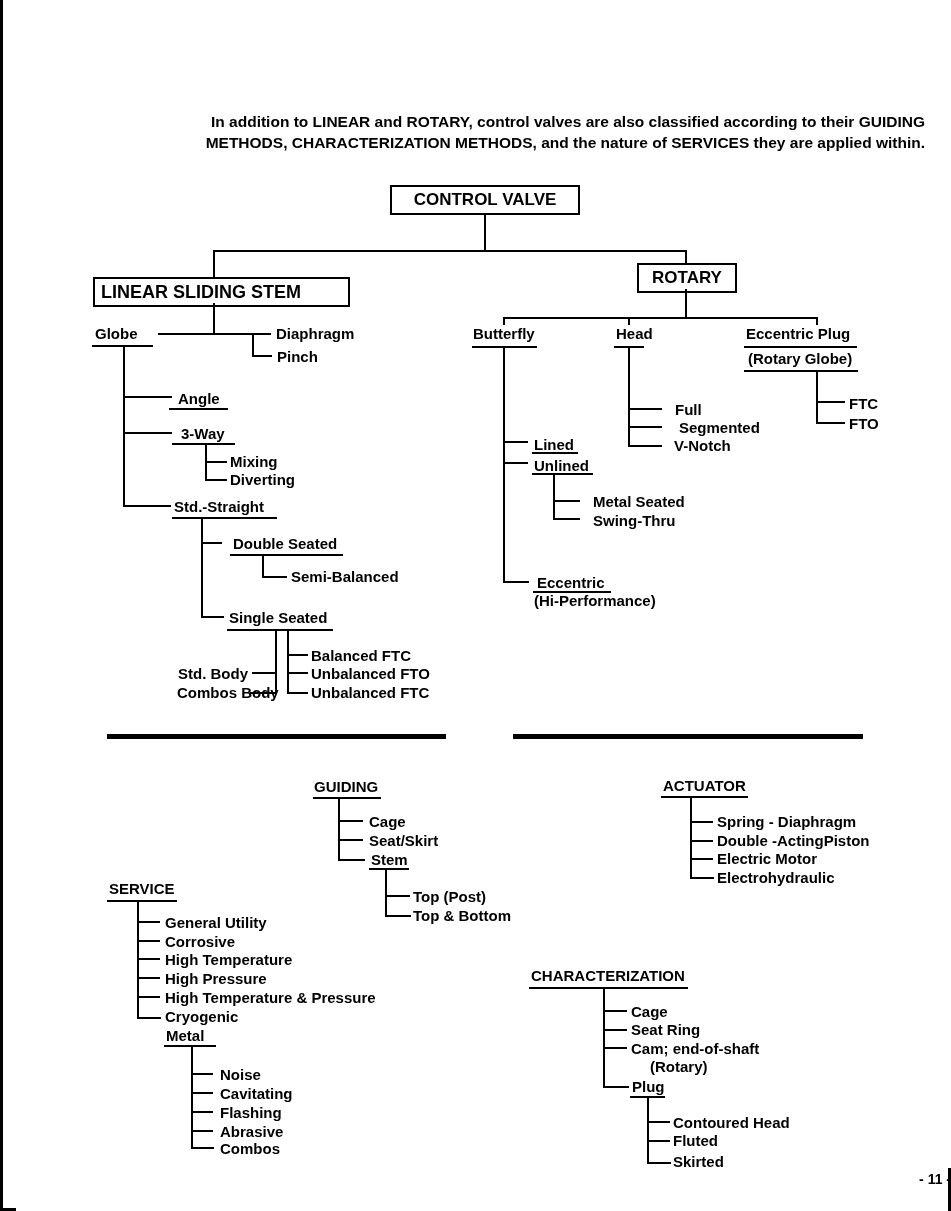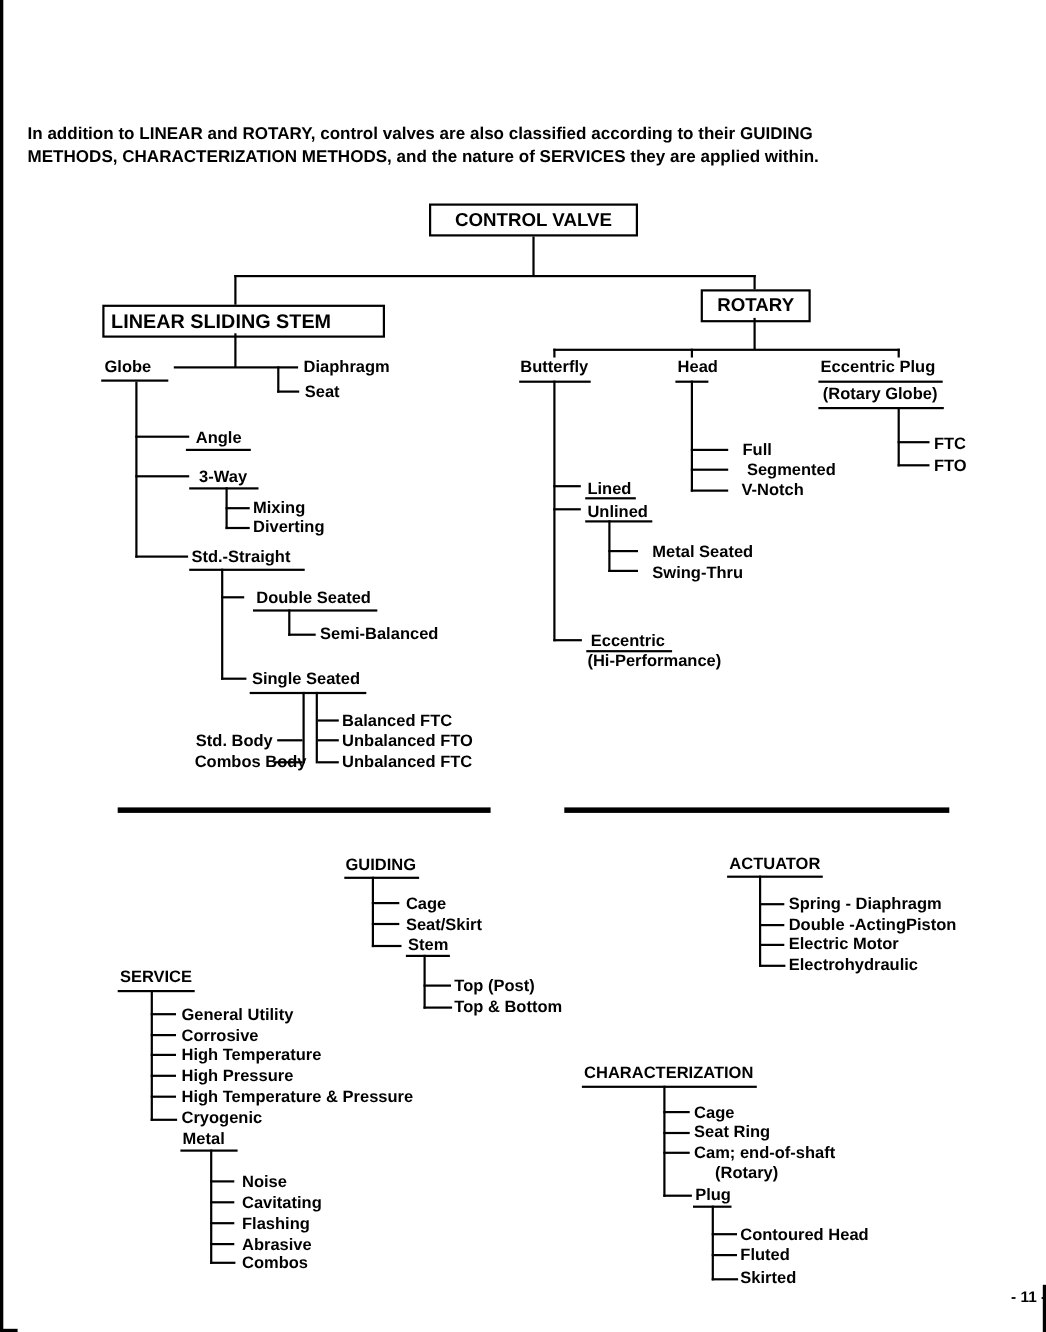--- a/index.html
+++ b/index.html
@@ -1,20 +1,20 @@
 <!DOCTYPE html>
 <html><head>
 <meta charset="utf-8">
 <style>
   html,body{margin:0;padding:0;background:#fff;}
   #page{position:relative;width:951px;height:1211px;background:#fff;overflow:hidden;
         font-family:"Liberation Sans",sans-serif;color:#000;}
   .title{position:absolute;left:0;top:47px;width:951px;text-align:center;
          font-size:36px;font-weight:bold;letter-spacing:0px;}
-  .intro{position:absolute;left:25px;top:111px;width:900px;text-align:left;
+  .intro{position:absolute;left:25px;top:111px;width:900px;text-align:right;
          font-size:15.5px;font-weight:bold;line-height:21px;}
   .box{position:absolute;border:2px solid #000;background:#fff;display:flex;align-items:center;
        font-weight:bold;font-size:17px;white-space:nowrap;}
   .box.center{justify-content:center;}
   .lbl{position:absolute;font-size:15px;font-weight:bold;white-space:nowrap;line-height:15px;}
   .hl{position:absolute;height:2px;background:#000;}
   .vl{position:absolute;width:2px;background:#000;}
   .thick{height:5px;}
   .pageno{position:absolute;left:0;top:1171px;width:951px;text-align:right;
           font-size:14px;font-weight:bold;}
@@ -73,21 +73,21 @@
   <div class="vl" style="left:275px;top:629px;height:65px"></div>
   <div class="vl" style="left:287px;top:629px;height:65px"></div>
   <div class="hl" style="left:252px;top:672px;width:23px"></div>
   <div class="hl" style="left:250px;top:692px;width:25px"></div>
   <div class="hl" style="left:289px;top:654px;width:19px"></div>
   <div class="hl" style="left:289px;top:672px;width:19px"></div>
   <div class="hl" style="left:289px;top:692px;width:19px"></div>
 
   <div class="lbl" style="left:95px;top:326px">Globe</div>
   <div class="lbl" style="left:276px;top:326px">Diaphragm</div>
-  <div class="lbl" style="left:277px;top:349px">Seat</div>
+  <div class="lbl" style="left:277px;top:349px">Pinch</div>
   <div class="lbl" style="left:178px;top:391px">Angle</div>
   <div class="lbl" style="left:181px;top:426px">3-Way</div>
   <div class="lbl" style="left:230px;top:454px">Mixing</div>
   <div class="lbl" style="left:230px;top:472px">Diverting</div>
   <div class="lbl" style="left:174px;top:499px">Std.-Straight</div>
   <div class="lbl" style="left:233px;top:536px">Double Seated</div>
   <div class="lbl" style="left:291px;top:569px">Semi-Balanced</div>
   <div class="lbl" style="left:229px;top:610px">Single Seated</div>
   <div class="lbl" style="left:178px;top:666px">Std. Body</div>
   <div class="lbl" style="left:177px;top:685px">Combos Body</div>

